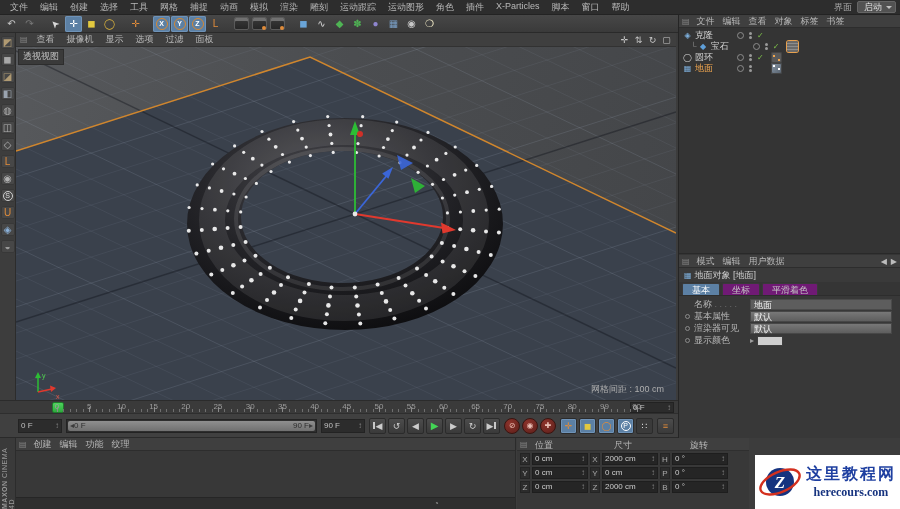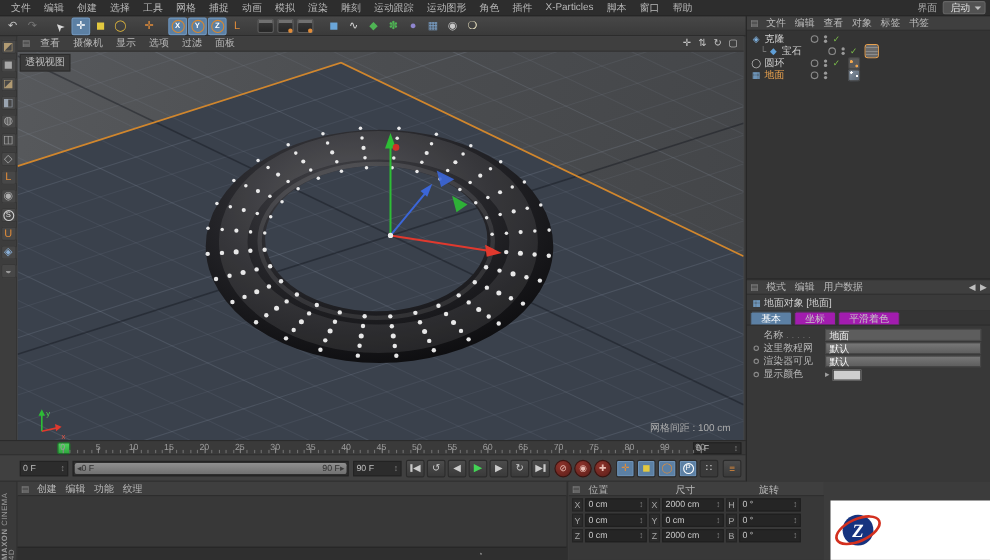--- a/index.html
+++ b/index.html
@@ -127,21 +127,21 @@
                      radial-gradient(circle at 8px 8px,#f0a64f 1.2px,transparent 1.5px); }
   .tag.phong { background-image:radial-gradient(circle at 3px 3px,#ffffff 1px,transparent 1.3px),
                      radial-gradient(circle at 8px 6px,#ffffff 1px,transparent 1.3px),
                      linear-gradient(135deg,#8a98a8,#55606c); }
   .attr { position:absolute; left:0; top:240px; width:100%; bottom:0; background:#383838; }
   .attr-title { height:14px; display:flex; align-items:center; gap:3px; padding:0 5px;
     background:#3a3a3a; color:#cfcfcf; }
   .attr-title .ticon { color:#7fb2e0; font-size:8px; }
   .tabs { height:14px; display:flex; gap:2px; padding:1px 0 0 3px; background:#353535;
     border-bottom:1px solid #2d2d2d; }
-  .tab { padding:0 9px; background:#a21caf; color:#c4c4c4; border:1px solid #3a3a3a;
+  .tab { padding:0 9px; background:#701a75; color:#c4c4c4; border:1px solid #3a3a3a;
     border-bottom:none; border-radius:2px 2px 0 0; line-height:12px; }
   .tab.active { background:#5c80a4; color:#ffffff; }
   .attr-section { height:12px; line-height:12px; padding-left:5px; background:#444444;
     border-top:1px solid #4e4e4e; border-bottom:1px solid #2f2f2f; color:#d6d6d6; }
   .attr-rows { padding-top:3px; }
   .attr-row { height:11px; margin-bottom:1px; display:flex; align-items:center; padding:0 8px 0 6px; }
   .kdot { width:5px; height:5px; border:1px solid #8a8a8a; border-radius:50%; margin-right:4px; flex:none;}
   .kspace { width:9px; flex:none; }
   .attr-label { width:56px; color:#b8b8b8; white-space:nowrap; overflow:hidden; flex:none;}
   .attr-label.leader::after { content:" . . . . ."; color:#6f6f6f; }
@@ -855,21 +855,21 @@
           <div class="tab">平滑着色</div>
         </div>
       <div class="attr-rows">
           <div class="attr-row">
             <span class="kspace"></span>
             <span class="attr-label leader">名称</span>
             <div class="afield text">地面</div>
           </div>
           <div class="attr-row">
             <span class="kdot"></span>
-            <span class="attr-label">这里教程网</span>
+            <span class="attr-label">基本属性</span>
             <div class="afield drop">默认</div>
           </div>
           <div class="attr-row">
             <span class="kdot"></span>
             <span class="attr-label">渲染器可见</span>
             <div class="afield drop">默认</div>
           </div>
           <div class="attr-row">
             <span class="kdot"></span>
             <span class="attr-label">显示颜色</span>
@@ -959,15 +959,19 @@
             </div>
           </div>
         </div>
     </div>
     <div class="watermark">
       <svg width="46" height="46" viewBox="0 0 46 46">
         <circle cx="23" cy="23" r="14" fill="#16337f"></circle>
         <text x="23" y="29" text-anchor="middle" font-size="17" font-weight="bold" font-style="italic" fill="#ffffff" font-family="Liberation Serif, serif" id="wm-letter">Z</text>
         <ellipse cx="23" cy="23" rx="21" ry="10" fill="none" stroke="#d3301f" stroke-width="2.4" transform="rotate(-24 23 23)"></ellipse>
       </svg>
+      <div class="wm-text">
+        <span class="wm-title">这里教程网</span>
+        <span class="wm-url">herecours.com</span>
+      </div>
     </div>
   </div>
 </div>
 
 </body></html>

